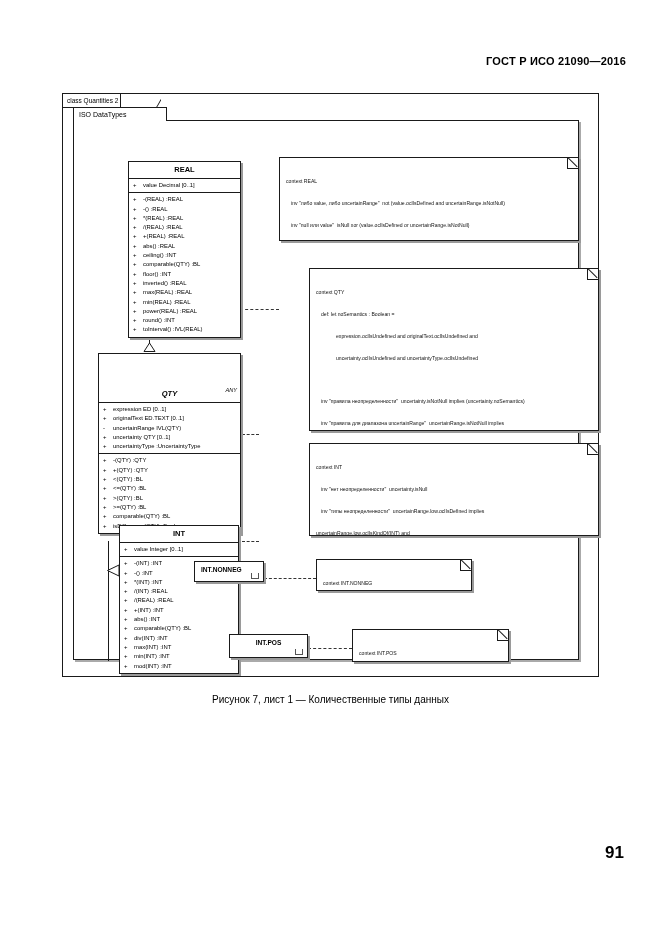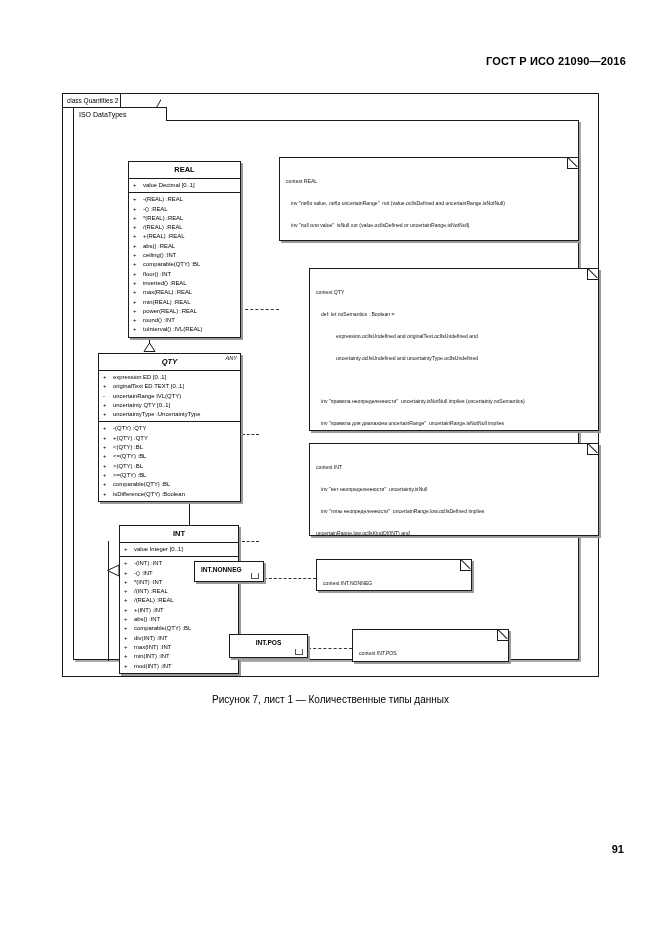--- a/index.html
+++ b/index.html
@@ -28,21 +28,21 @@
     font-size: 11px;
     font-weight: bold;
     letter-spacing: 0.2px;
     white-space: nowrap;
   }
   
   .page-number {
     position: absolute;
     right: 37px;
     top: 843px;
-    font-size: 11px;
+    font-size: 17px;
     font-weight: bold;
     text-align: center;
   }
   
   .figure-caption {
     position: absolute;
     top: 694px;
     left: 0;
     width: 661px;
     text-align: center;
@@ -128,21 +128,21 @@
     z-index: 5;
   }
   .cls-title {
     text-align: center;
     font-weight: bold;
     font-size: 7.5px;
     padding: 3px 0 4px 0;
     border-bottom: 1px solid #1a1a1a;
     position: relative;
   }
-  .cls-title.italic { font-style: italic; }
+  .cls-title.italic { font-style: italic; margin-top: 32px; }
   .cls-stereo {
     position: absolute;
     right: 3px;
     top: 1px;
     font-size: 5.6px;
     font-style: italic;
     font-weight: normal;
   }
   .cls-compartment {
     padding: 2px 0 2px 0;

